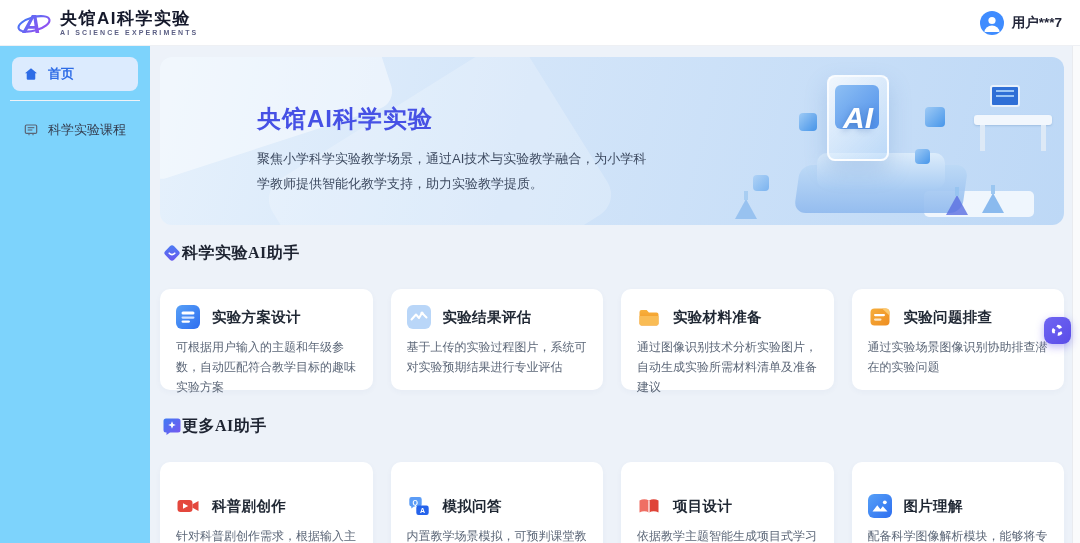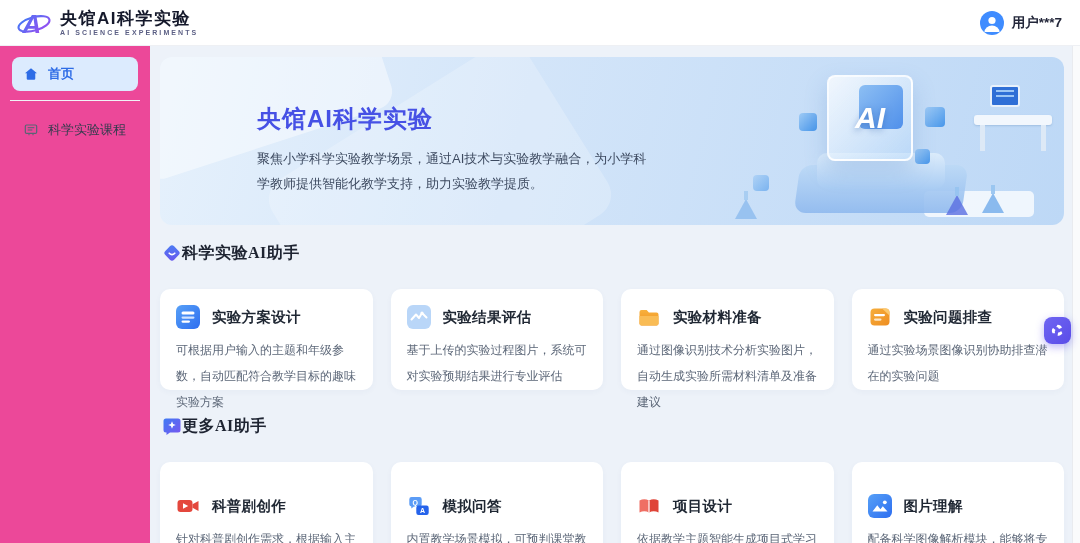--- a/index.html
+++ b/index.html
@@ -14,21 +14,21 @@
   .logo-mark { width:36px; height:32px; }
   .logo-title { font-size:17px; font-weight:bold; color:#15192b; letter-spacing:1.5px; line-height:19px;}
   .logo-sub { font-size:7px; color:#5b5f84; letter-spacing:2.1px; font-weight:bold; margin-top:1px;}
   .user { display:flex; align-items:center; gap:8px; cursor:pointer;margin-left:48px; }
   .user-name { font-size:13.5px; font-weight:bold; color:#23273a; }
   .avatar { width:24px; height:24px; border-radius:50%; background:#3f8cff; display:flex;
     align-items:center; justify-content:center; overflow:hidden; }
 
   
   .app { display:flex; height:497px; position:relative; }
-  .sidebar { width:150px; background:#ec4899; padding:11px 12px 0 12px; flex:none; }
+  .sidebar { width:150px; background:#7dd3fc; padding:11px 12px 0 12px; flex:none; }
   .side-item { display:flex; align-items:center; gap:9px; height:34px; padding:0 11px;
     border-radius:8px; font-size:13px; color:#343c4e; cursor:pointer; margin-bottom:4px; }
   .side-item.active { background:#dcebfe; color:#2e6ce6; font-weight:bold; }
   .side-divider { height:1px; background:#f0f2f6; margin:9px -2px 12px; }
   .side-item svg { flex:none; }
 
   .main { flex:1; background:#edf2f9; padding:11px 8px 0 10px; position:relative; overflow:hidden; }
   .scroll-strip { width:8px; flex:none; background:#fafbfc; border-left:1px solid #e9ebef; }
 
   
@@ -40,21 +40,21 @@
     background:rgba(255,255,255,.22); transform:rotate(-32deg); border-radius:24px;}
   .hero-content { position:absolute; left:97px; top:46px; z-index:3; }
   .hero-title { font-size:24px; font-weight:bold; color:#4651e5; letter-spacing:1px; }
   .hero-desc { margin-top:11px; width:392px; font-size:13px; line-height:25px; color:#3d4a60; }
 
   .illus { position:absolute; right:0; top:0; width:335px; height:100%; z-index:2; }
   .plat1 { position:absolute; left:68px; top:108px; width:168px; height:48px; border-radius:12px;
     background:linear-gradient(180deg,#bcd9f6,#8fb9ee); transform:skewX(-8deg); opacity:.9;}
   .plat2 { position:absolute; left:88px; top:96px; width:128px; height:36px; border-radius:10px;
     background:linear-gradient(180deg,#dcecfb,#a9ccf3); }
-  .cube { position:absolute; left:98px; top:18px; width:86px; height:86px; border-radius:8px;
+  .cube { position:absolute; left:98px; top:18px; width:62px; height:86px; border-radius:8px;
     background:linear-gradient(135deg,rgba(255,255,255,.75),rgba(170,210,250,.35));
     border:2px solid rgba(255,255,255,.85); box-shadow:0 10px 22px rgba(80,130,200,.25);
     display:flex; align-items:center; justify-content:center; }
   .cube-inner { position:absolute; right:8px; top:8px; width:44px; height:44px; border-radius:6px;
     background:linear-gradient(135deg,#7db6f2,#3b82e8); opacity:.85; }
   .cube-label { position:relative; font-size:30px; font-weight:bold; font-style:italic; color:#fff;
     text-shadow:0 2px 6px rgba(40,90,170,.5); }
   .mini-cube { position:absolute; border-radius:4px; background:linear-gradient(135deg,#9ecaf5,#4796ea); }
   .desk { position:absolute; right:12px; top:58px; width:78px; height:10px; background:#f2f7fd;
     border-radius:3px; box-shadow:0 1px 2px rgba(100,140,190,.35); }
@@ -71,21 +71,21 @@
   
   .sec-head { display:flex; margin:0 2px 14px; height:22px;font-family:Liberation Serif, serif; }
   .sec-title { font-size:16px; font-weight:bold; color:#1e2432; letter-spacing:.5px; }
   .cards { display:flex; gap:18px; margin-bottom:26px;margin-top:24px; }
   .card { flex:1; background:#fff; border-radius:10px; padding:16px 14px 0 16px; height:101px;
     box-shadow:0 2px 6px rgba(40,70,120,.04); cursor:pointer; }
   .cards.row2 { margin-bottom:0; }
   .cards.row2 .card { height:100px; padding-top:32px; }
   .card-top { display:flex; align-items:center; gap:12px; }
   .card-title { font-size:14.5px; font-weight:bold; color:#1f2733; letter-spacing:.3px; }
-  .card-desc { margin-top:8px; font-size:12px; line-height:26px; color:#5c6778; }
+  .card-desc { margin-top:8px; font-size:12px; line-height:20px; color:#5c6778; }
   .icon24 { width:24px; height:24px; flex:none; }
 
   
   .float-btn { position:absolute; left:1044px; top:271px; width:27px; height:27px; border-radius:8px;
     background:linear-gradient(135deg,#6f66f2,#5a4ce8); display:flex; align-items:center;
     justify-content:center; box-shadow:0 3px 8px rgba(90,76,232,.4); cursor:pointer; z-index:20; }
 </style>
 </head>
 <body>
 

